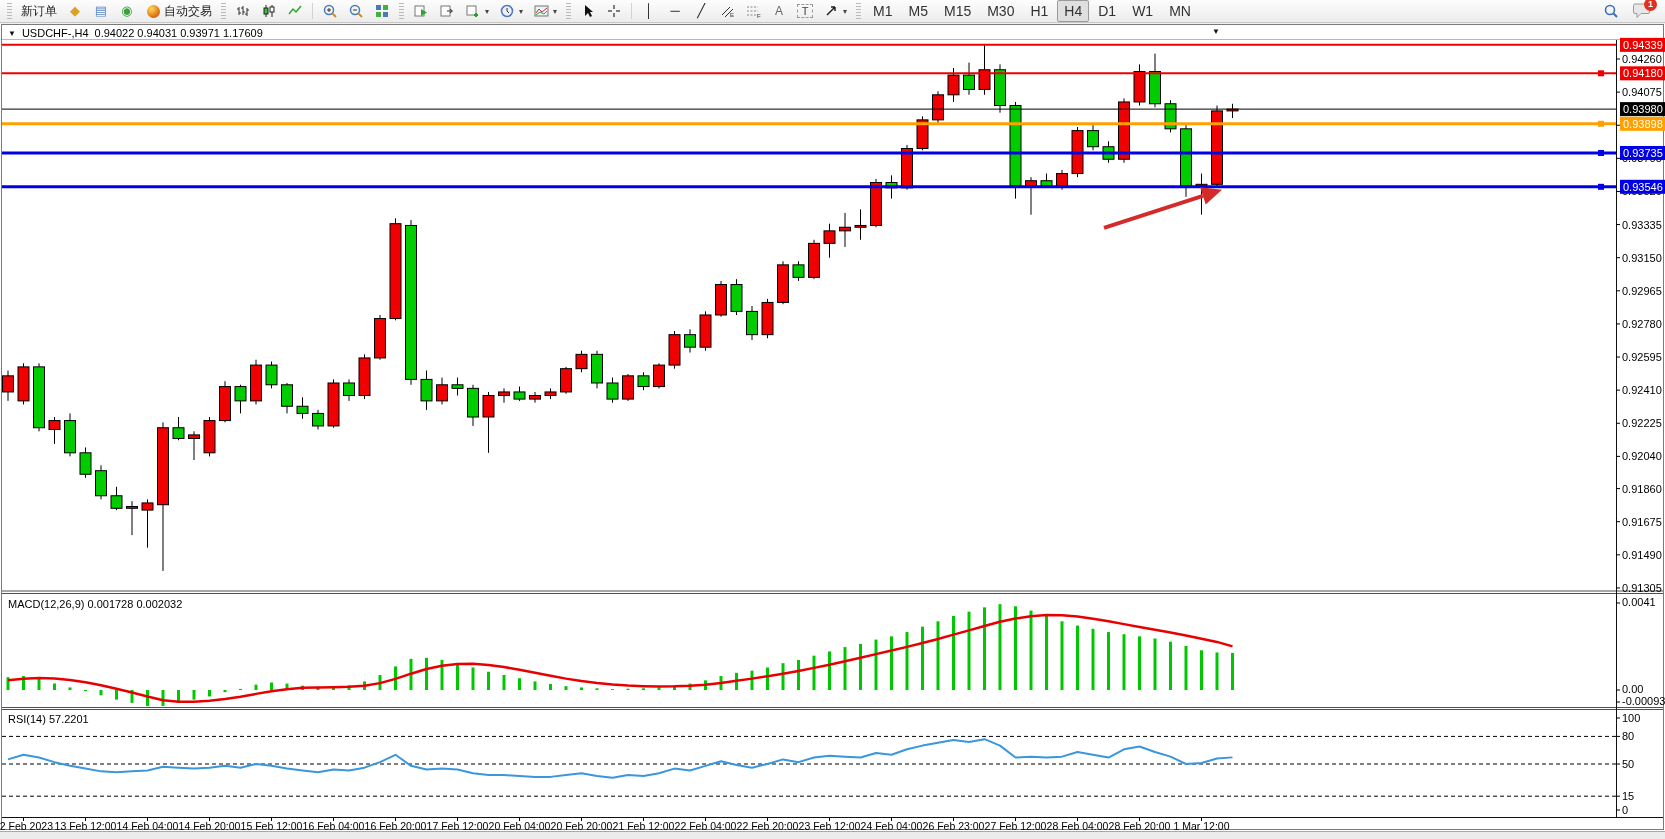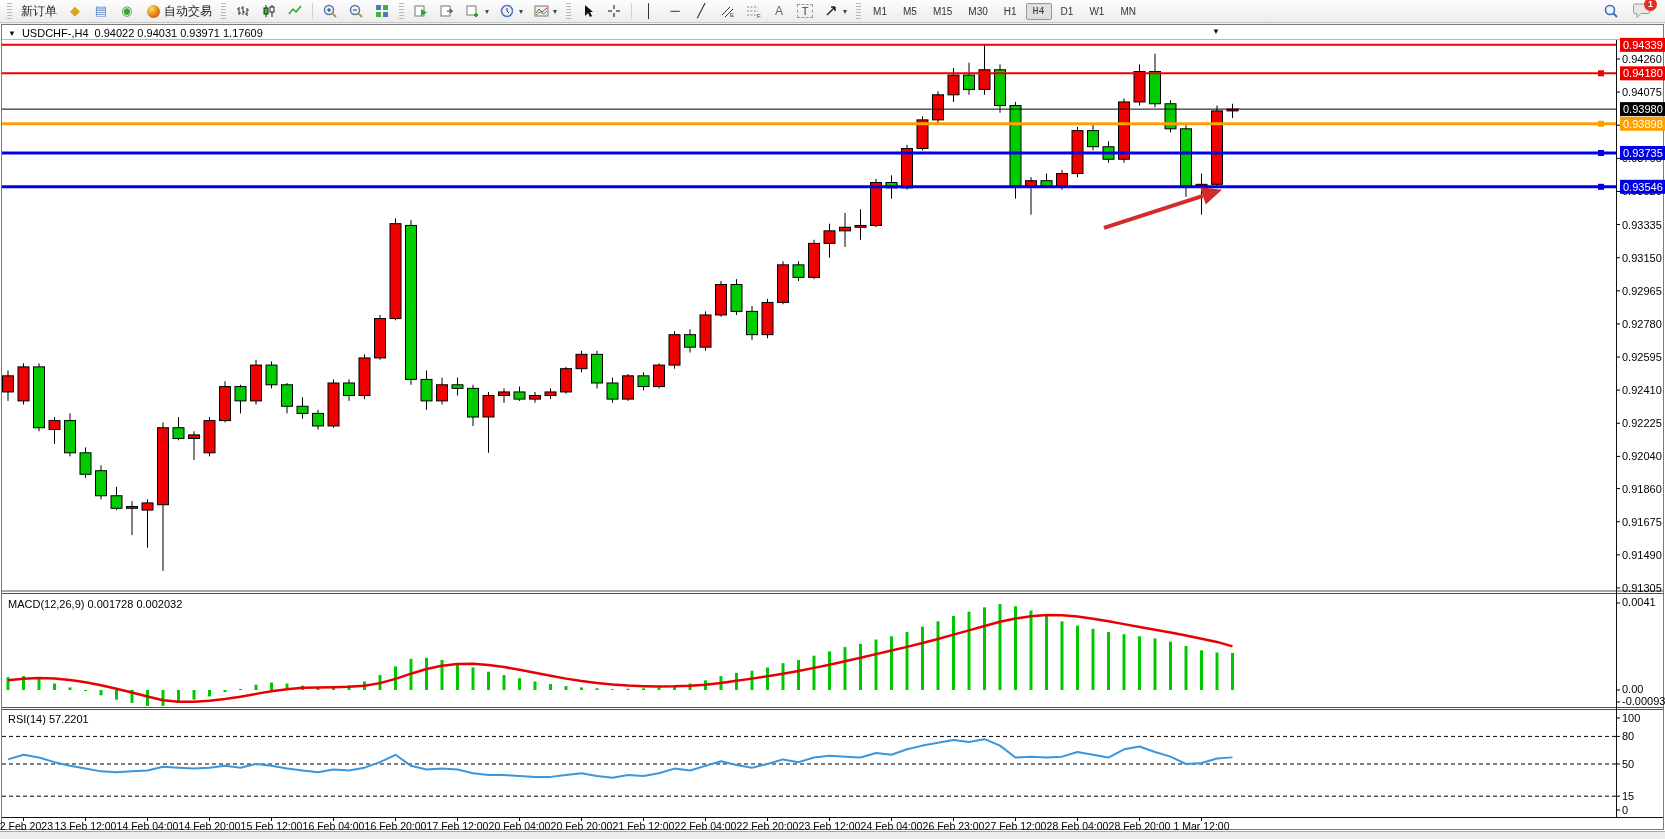--- a/index.html
+++ b/index.html
@@ -11,22 +11,22 @@
   .grip{width:5px;height:16px;margin:0 3px;
     background:repeating-linear-gradient(to bottom,#b9b9b9 0 1px,transparent 1px 3px);}
   .sep{width:1px;height:16px;background:#d2d2d2;margin:0 3px;}
   .tb-btn{display:inline-flex;align-items:center;gap:3px;height:20px;padding:0 3px;
     border:1px solid transparent;border-radius:2px;font-size:12px;color:#222;cursor:default;justify-content:center;}
   .tb-ico{width:16px;height:16px;display:inline-flex;align-items:center;justify-content:center;}
   .caret{font-size:8px;color:#444;margin-left:1px;}
   .glyph{font-size:13px;line-height:16px;}
   .ball{width:13px;height:13px;border-radius:50%;
     background:radial-gradient(circle at 35% 30%,#ffd95e,#e07818 60%,#c03010);}
-  .tf-btn{font-size:10px;color:#333;padding:2px 6px;border:1px solid transparent;border-radius:2px;}
-  .tf-btn.active{background:#dfdfdf;border:1px solid #9a9a9a;font-family:Liberation Mono, monospace;}
+  .tf-btn{font-size:14px;color:#333;padding:2px 6px;border:1px solid transparent;border-radius:2px;}
+  .tf-btn.active{background:#dfdfdf;border:1px solid #9a9a9a;}
   .right-group{margin-left:auto;display:flex;align-items:center;gap:6px;padding-right:4px;}
   .chat-wrap{position:relative;width:20px;height:18px;}
   .badge{position:absolute;top:-4px;right:-4px;min-width:13px;height:13px;border-radius:7px;
     background:#e03020;color:#fff;font-size:9px;font-weight:bold;text-align:center;line-height:13px;}
   
   .chart-window{position:absolute;left:0;top:24px;width:1665px;height:807px;background:#fff;}
   .chart-title{position:absolute;left:8px;top:26px;height:14px;display:flex;align-items:center;
     gap:6px;font-size:11px;color:#000;z-index:5;}
   .collapse{font-size:8px;color:#111;}
   .shift-marker{position:absolute;left:1212px;top:27px;font-size:8px;color:#111;z-index:5;}

